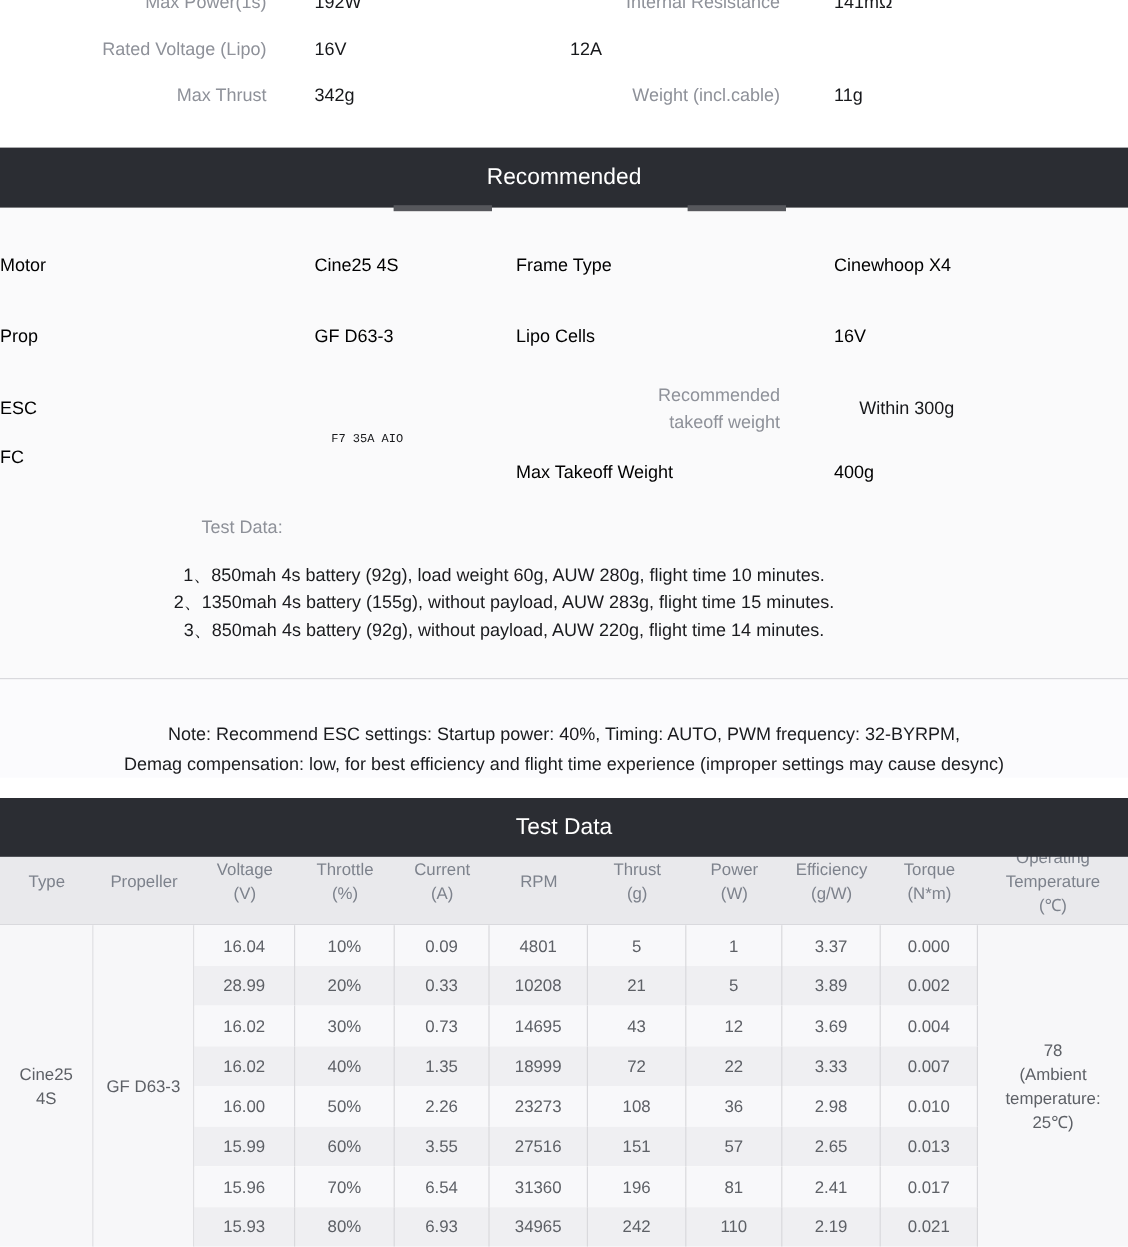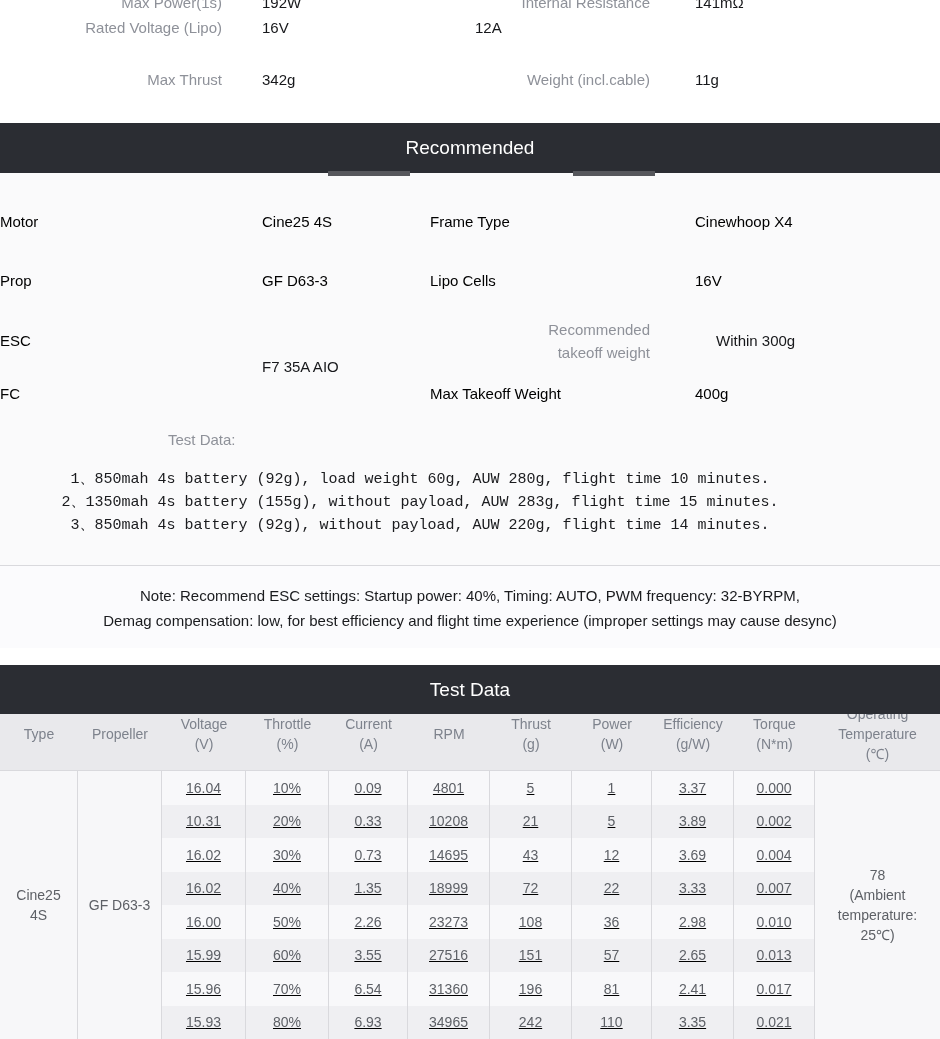--- a/index.html
+++ b/index.html
@@ -11,57 +11,57 @@
   
   .spec-row{position:absolute;display:flex;align-items:center;height:20px;line-height:20px;font-size:15px;}
   .spec-row .lbl{color:var(--label-color,#8e9199);text-align:right;}
   .spec-row .val{color:var(--value-color,#17181b);}
   .col-l{left:0;}
   .col-l .lbl{width:222px;}
   .col-l .val{margin-left:40px;}
   .col-r{left:430px;}
   .col-r .lbl{width:220px;}
   .col-r .val{margin-left:45px;}
-  .t1{top:-7px}.t2{top:18px}.t3{top:70px}
+  .t1{top:-7px}.t2{top:32px}.t3{top:70px}
   
   .band{position:absolute;left:0;width:940px;display:flex;align-items:center;justify-content:center;
     background:var(--band-bg,#2b2d33);color:var(--band-text,#fff);font-size:19px;z-index:2;}
   .band-rec{top:123px;height:50px;}
   .band-test{top:648px;height:49px;margin-top:17px;}
   .tab-ind{position:absolute;top:171px;height:5px;width:82px;background:var(--tab-indicator,#56575c);z-index:3;}
   .tab-ind.one{left:328px}
   .tab-ind.two{left:573px}
   
   .rec-section{position:absolute;top:173px;left:0;width:940px;height:392px;background:var(--section-bg,#fafafb);}
   .rrow{position:absolute;display:flex;align-items:center;height:20px;line-height:20px;font-size:15px;}
-  .r-motor{top:39px}.r-prop{top:98px}.r-esc{top:158px}.r-fc{top:211px}
+  .r-motor{top:39px}.r-prop{top:98px}.r-esc{top:158px}.r-fc{top:199px}
   .r-frame{top:39px}.r-lipo{top:98px}.r-maxtow{top:211px}
-  .esc-value{position:absolute;top:184px;left:262px;font-size:15px;line-height:20px;color:var(--value-color,#17181b);}
+  .esc-value{position:absolute;top:184px;left:276px;font-size:10px;line-height:20px;color:var(--value-color,#17181b);font-family:Liberation Mono, monospace;}
   .rrow-takeoff{position:absolute;left:430px;top:145px;display:flex;}
   .rrow-takeoff .lbl{width:220px;text-align:right;line-height:23px;white-space:pre-line;font-size:15px;color:var(--label-color,#8e9199);}
   .rrow-takeoff .val{margin-left:66px;line-height:46px;font-size:15px;color:var(--value-color,#17181b);}
   .test-heading{position:absolute;top:257px;left:168px;font-size:15px;line-height:20px;color:var(--label-color,#8e9199);}
-  .notes{position:absolute;top:295px;left:0;width:840px;text-align:center;font-size:15px;line-height:23px;color:var(--text-color,#1a1b1e);font-family:Liberation Mono, monospace;}
+  .notes{position:absolute;top:295px;left:0;width:840px;text-align:center;font-size:15px;line-height:23px;color:var(--text-color,#1a1b1e);}
   
   .note-section{position:absolute;top:565px;left:0;width:940px;height:83px;background:var(--note-bg,#fbfbfd);
     border-top:1px solid var(--divider,#e8e8ec);box-sizing:border-box;text-align:center;
-    font-size:15px;line-height:25px;color:var(--text-color,#1a1b1e);padding-top:17px;}
+    font-size:15px;line-height:25px;color:var(--text-color,#1a1b1e);padding-top:34px;}
   
   .table-header{position:absolute;top:697px;left:0;width:940px;height:73px;background:var(--table-header-bg,#e9e9ec);display:flex;}
   .th{display:flex;align-items:center;justify-content:center;text-align:center;
     color:var(--table-header-text,#7d828c);font-size:14px;line-height:20px;white-space:pre-line;box-sizing:border-box;}
   .c0{width:78px}.c1{width:84px}.c2{width:84px}.c3{width:83px}.c4{width:79px}.c5{width:82px}
   .c6{width:82px}.c7{width:80px}.c8{width:82px}.c9{width:81px}.c10{width:125px}
   .table-body{position:absolute;top:770px;left:0;width:940px;height:269px;display:flex;
     border-top:1px solid var(--divider,#d9d9dd);box-sizing:border-box;}
   .span-cell{display:flex;align-items:center;justify-content:center;text-align:center;
     background:var(--span-cell-bg,#f7f7f9);color:var(--table-text,#5d6066);font-size:14px;line-height:20px;
     white-space:pre-line;border-right:1px solid var(--divider,#d9d9dd);box-sizing:border-box;}
   .span-cell.c10{border-right:none;}
-  .rows-wrap{width:653px;display:flex;flex-direction:column;text-decoration:underline;}
+  .rows-wrap{width:653px;display:flex;flex-direction:column;}
   .trow{display:flex;height:33.625px;}
   .trow.light{background:var(--row-light,#f8f8fa);}
   .trow.dark{background:var(--row-dark,#efeff2);}
   .tcell{display:flex;align-items:center;justify-content:center;text-align:center;
     border-right:1px solid var(--divider,#d9d9dd);box-sizing:border-box;
     color:var(--table-text,#5d6066);font-size:14px;}
 </style>
 </head>
 <body>
 
@@ -181,21 +181,21 @@
           <div class="tcell c2">16.04</div>
           <div class="tcell c3">10%</div>
           <div class="tcell c4">0.09</div>
           <div class="tcell c5">4801</div>
           <div class="tcell c6">5</div>
           <div class="tcell c7">1</div>
           <div class="tcell c8">3.37</div>
           <div class="tcell c9">0.000</div>
         </div>
         <div class="trow dark">
-          <div class="tcell c2">10.31</div>
+          <div class="tcell c2">28.99</div>
           <div class="tcell c3">20%</div>
           <div class="tcell c4">0.33</div>
           <div class="tcell c5">10208</div>
           <div class="tcell c6">21</div>
           <div class="tcell c7">5</div>
           <div class="tcell c8">3.89</div>
           <div class="tcell c9">0.002</div>
         </div>
         <div class="trow light">
           <div class="tcell c2">16.02</div>
@@ -247,21 +247,21 @@
           <div class="tcell c8">2.41</div>
           <div class="tcell c9">0.017</div>
         </div>
         <div class="trow dark">
           <div class="tcell c2">15.93</div>
           <div class="tcell c3">80%</div>
           <div class="tcell c4">6.93</div>
           <div class="tcell c5">34965</div>
           <div class="tcell c6">242</div>
           <div class="tcell c7">110</div>
-          <div class="tcell c8">3.35</div>
+          <div class="tcell c8">2.19</div>
           <div class="tcell c9">0.021</div>
         </div>
       </div>
     <div class="span-cell c10">78
 (Ambient
 temperature:
 25℃)</div>
   </div>
 
 </div>

